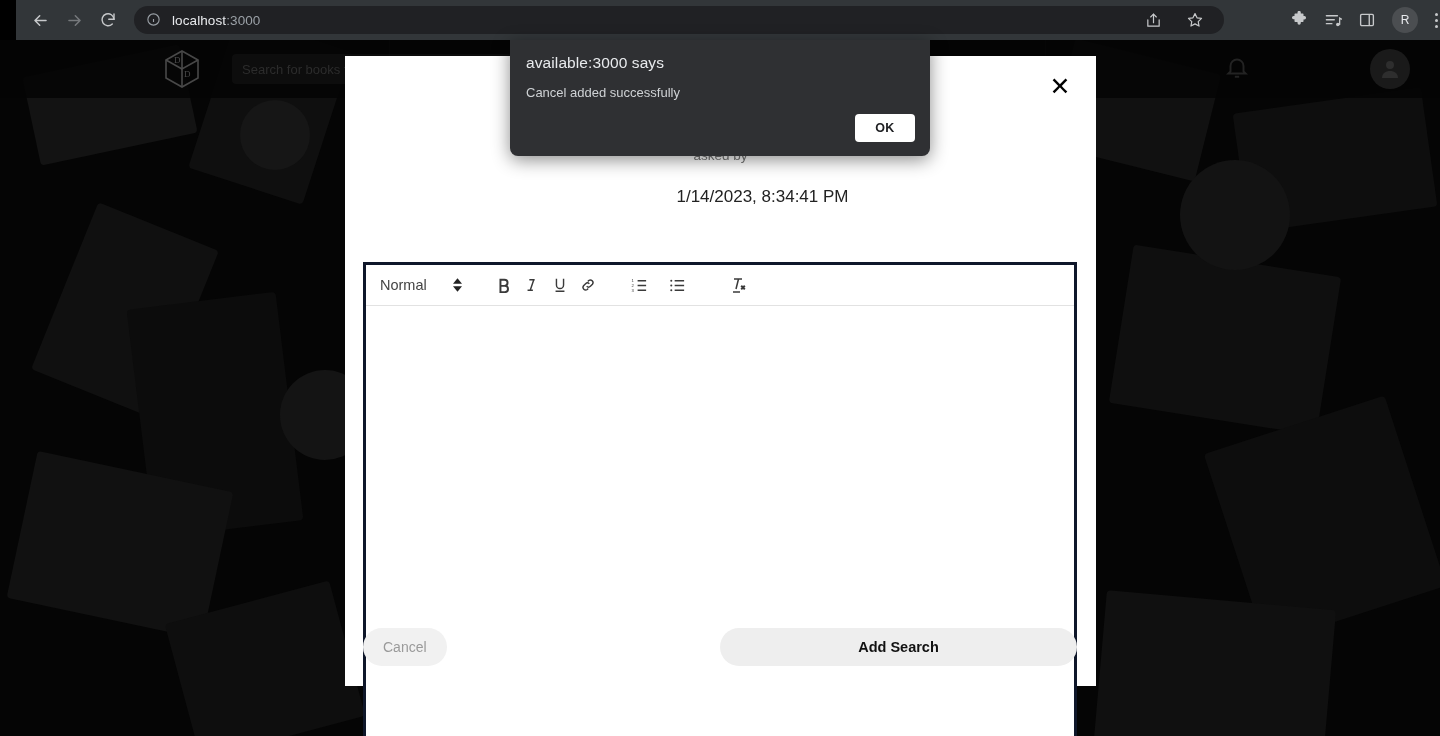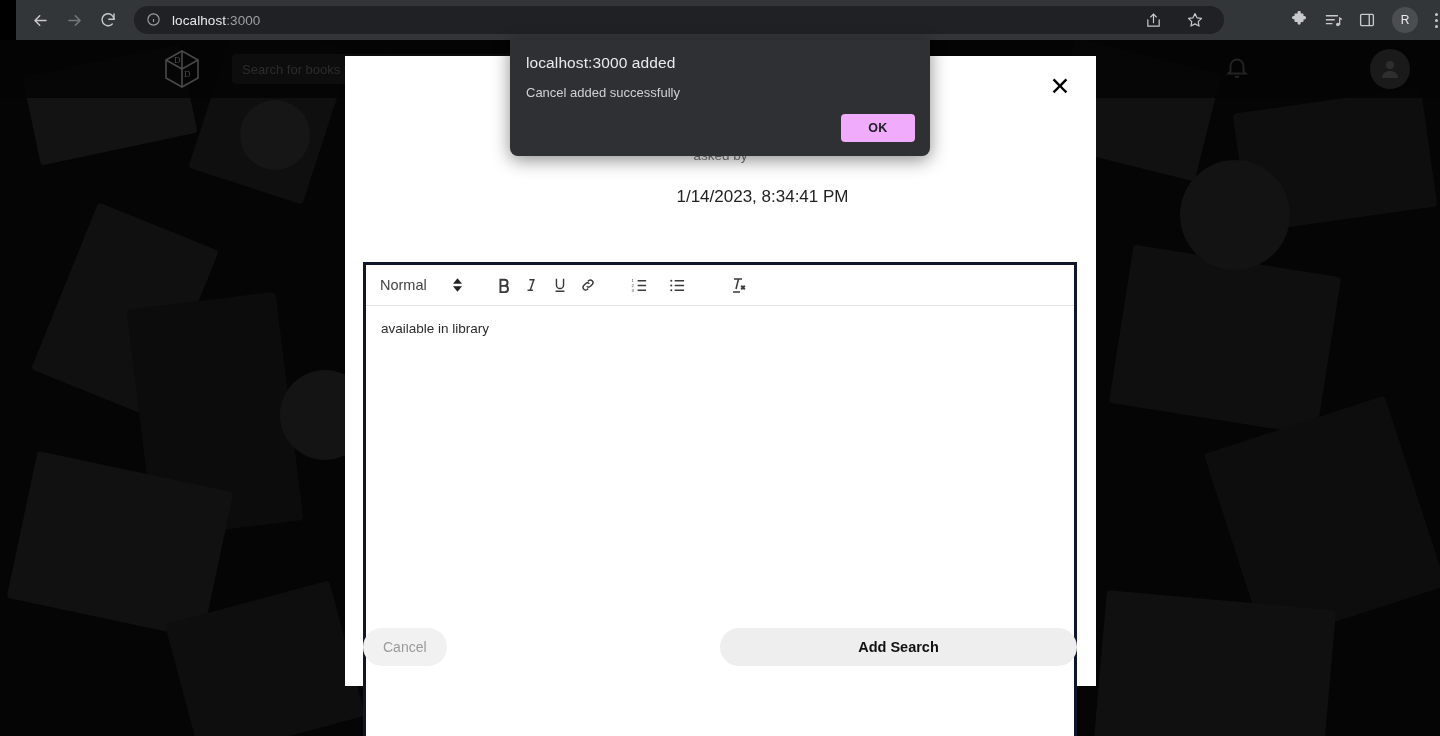--- a/index.html
+++ b/index.html
@@ -239,22 +239,22 @@
     border-radius: 0 0 8px 8px;
     box-shadow: 0 4px 18px rgba(0,0,0,.45);
     z-index: 900;
     padding: 14px 16px 0 16px;
   }
   .jsalert-title { font-size: 15.5px; color: #e8eaed; letter-spacing:.1px; }
   .jsalert-msg { font-size: 13px; color: #cfd2d5; margin-top: 13px; }
   .jsalert-ok {
     position: absolute;
     right: 15px; bottom: 14px;
-    width: 74px; height: 28px;
-    background: #f0abfc;
+    width: 60px; height: 28px;
+    background: #ffffff;
     color: #202124;
     border: none;
     border-radius: 4px;
     font-size: 12.5px; font-weight: bold;
     letter-spacing: .4px;
     font-family: "Liberation Sans", sans-serif;
   }
 </style>
 </head>
 <body>
@@ -413,31 +413,30 @@
       </div>
       <div class="ql-sep"></div>
       <div class="ql-btn" style="margin-left:20px">
         <svg width="18" height="18" viewBox="0 0 18 18" stroke="#3a3a3a" stroke-width="1.5" fill="none">
             <path d="M5 3h8M9.5 3L7 13"></path>
             <path d="M4 16h7"></path>
             <path d="M12.2 9.8l3.6 3.6M15.8 9.8l-3.6 3.6" stroke-width="2"></path>
           </svg>
       </div>
     </div>
-    <div class="ql-editor">available in library</div>
   </div>
 
   <div class="btn-row">
     <button class="btn-cancel">Cancel</button>
     <button class="btn-add">Add Search</button>
   </div>
 </div>
 
 <div class="jsalert">
-  <div class="jsalert-title">localhost:3000 added</div>
+  <div class="jsalert-title">available:3000 says</div>
   <div class="jsalert-msg">Cancel added successfully</div>
   <button class="jsalert-ok">OK</button>
 </div>
 
 <div class="browser-bar">
   <div class="nav-btn">
     <svg width="19" height="19" viewBox="0 0 24 24" fill="none" stroke="currentColor" stroke-width="1.9" stroke-linecap="round" stroke-linejoin="round">
         <path d="M19 12H5M11 18l-6-6 6-6"></path>
       </svg>
   </div>

